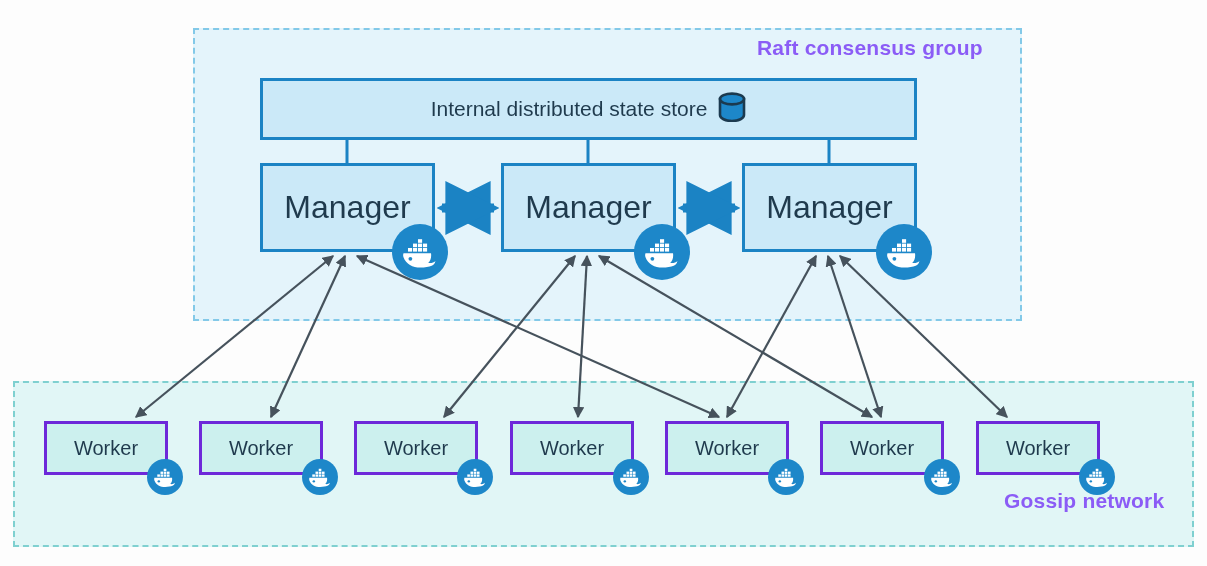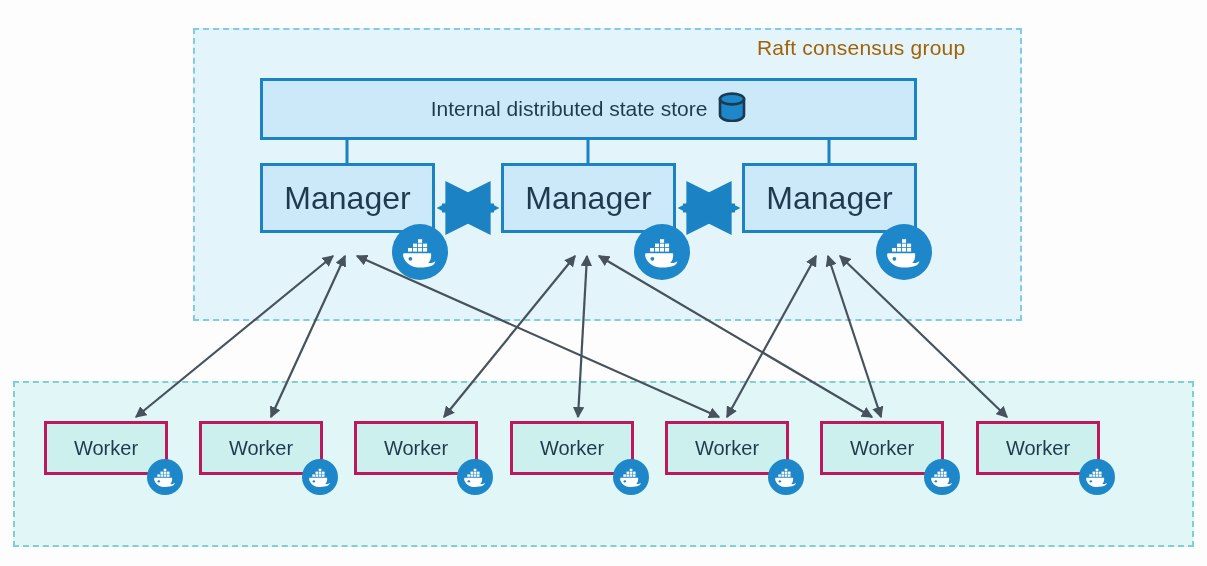--- a/index.html
+++ b/index.html
@@ -18,24 +18,25 @@
     background:#e4f4fb;
     border:2px dashed #83c9e8;
   }
   #gossip-group{
     left:13px;top:381px;width:1181px;height:166px;
     background:#e1f6f6;
     border:2px dashed #7fd0d0;
   }
   .group-label{
     position:absolute;
-    color:#a16207;
+    color:#8b5cf6;
     font-size:21px;
     letter-spacing:.2px;
     white-space:nowrap;
+    font-weight:bold;
   }
   #raft-label{left:757px;top:36px;}
   #gossip-label{left:1004px;top:489px;}
 
   
   #state-store{
     position:absolute;left:260px;top:78px;width:657px;height:62px;
     box-sizing:border-box;
     background:#cbe9f8;
     border:3px solid #1b83c4;
@@ -44,39 +45,39 @@
   #state-store-label{
     color:#1f3a4d;font-size:21px;white-space:nowrap;
   }
   .cyl{
     display:inline-block;vertical-align:middle;
     margin-left:11px;
   }
 
   
   .manager{
-    position:absolute;top:163px;width:175px;height:70px;
+    position:absolute;top:163px;width:175px;height:89px;
     box-sizing:border-box;
     background:#cbe9f8;
     border:3px solid #1b83c4;
     display:flex;align-items:center;justify-content:center;
   }
   .manager .node-label{
     color:#1f3a4d;font-size:32px;white-space:nowrap;
   }
   #manager-0{left:260px;}
   #manager-1{left:501px;}
   #manager-2{left:742px;}
 
   
   .worker{
     position:absolute;top:421px;width:124px;height:54px;
     box-sizing:border-box;
     background:#ccf0ee;
-    border:3px solid #be185d;
+    border:3px solid #6d28d9;
     display:flex;align-items:center;justify-content:center;
   }
   .worker .node-label{
     color:#1f3a4d;font-size:20px;white-space:nowrap;
   }
 
   
   .docker-badge{position:absolute;}
   .docker-badge.mgr{width:56px;height:56px;}
   .docker-badge.wkr{width:36px;height:36px;}
@@ -345,14 +346,15 @@
         <rect x="21.0" y="24.0" width="4.1" height="3.6"></rect>
         <rect x="26.0" y="24.0" width="4.1" height="3.6"></rect>
         <rect x="31.0" y="24.0" width="4.1" height="3.6"></rect>
         <path d="M11.5,29.2 L39.0,29.2 C39.6,33.2 38.6,36.6 36.2,38.9 C38.9,39.5 41.6,38.8 43.4,37.0 C43.0,39.6 41.6,41.0 39.7,41.8 C37.0,43.0 32.9,43.6 28.4,43.6 C20.6,43.6 14.1,40.3 11.5,33.3 C11.0,31.9 11.0,30.4 11.5,29.2 Z"></path>
       </g>
       <circle cx="18.4" cy="34.8" r="1.9" fill="#1d87c9"></circle>
     </svg>
   </div>
 
   <div class="group-label" id="raft-label">Raft consensus group</div>
+  <div class="group-label" id="gossip-label">Gossip network</div>
 
 </div>
 
 </body></html>

